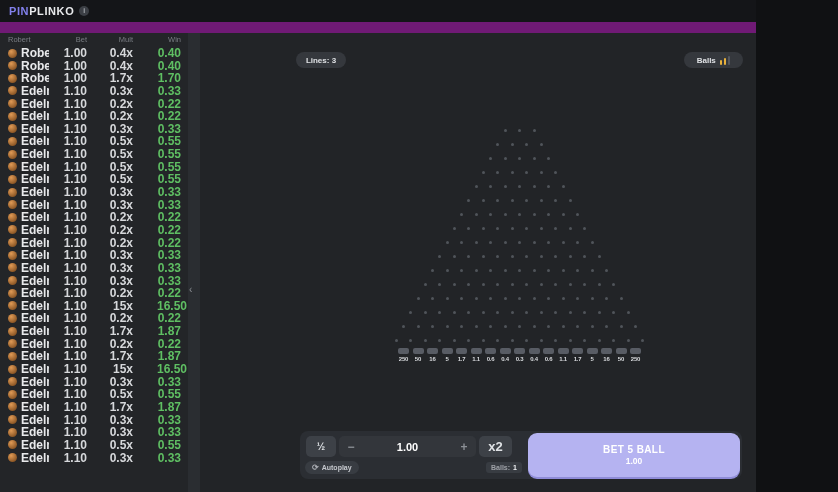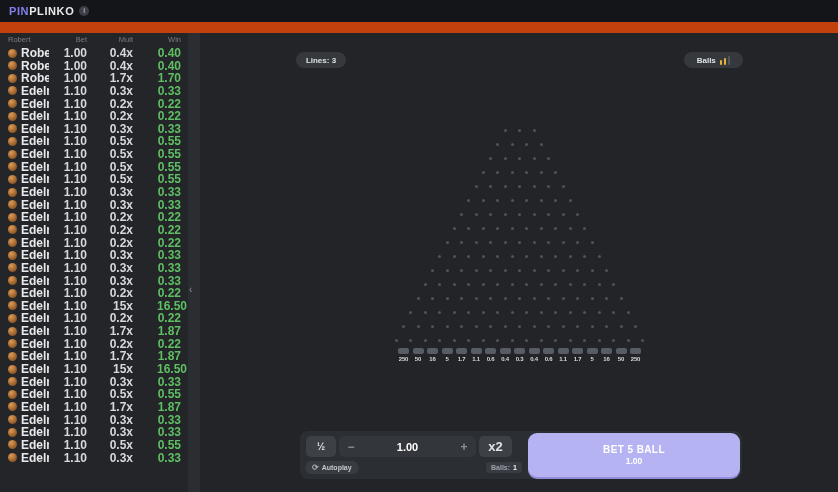--- a/index.html
+++ b/index.html
@@ -1,19 +1,19 @@
 <!DOCTYPE html>
 <html><head>
 <meta charset="utf-8">
 <style>
   * { margin:0; padding:0; box-sizing:border-box; }
   html,body { background:#101113; }
   #app {
-    position:relative; width:838px; height:492px; overflow:hidden;
-    background:#c2410c; font-family:"Liberation Sans", sans-serif;
+    position:relative; width:756px; height:492px; overflow:hidden;
+    background:#701a75; font-family:"Liberation Sans", sans-serif;
     -webkit-font-smoothing:antialiased;
   }
   
   .topbar { position:absolute; left:0; top:0; width:838px; height:22px;
     background:#141518; display:flex; align-items:center; }
   .logo { margin-left:9px; font-size:11px; font-weight:bold; letter-spacing:.6px; }
   .logo .pin { color:#8280ec; } .logo .plinko { color:#e9eaec; }
   .info-icon { width:10px; height:10px; margin-left:5px; border-radius:50%;
     background:#3c3f45; color:#a7aab0; font-size:7px; line-height:10px;
     text-align:center; font-weight:bold; display:inline-block; }

